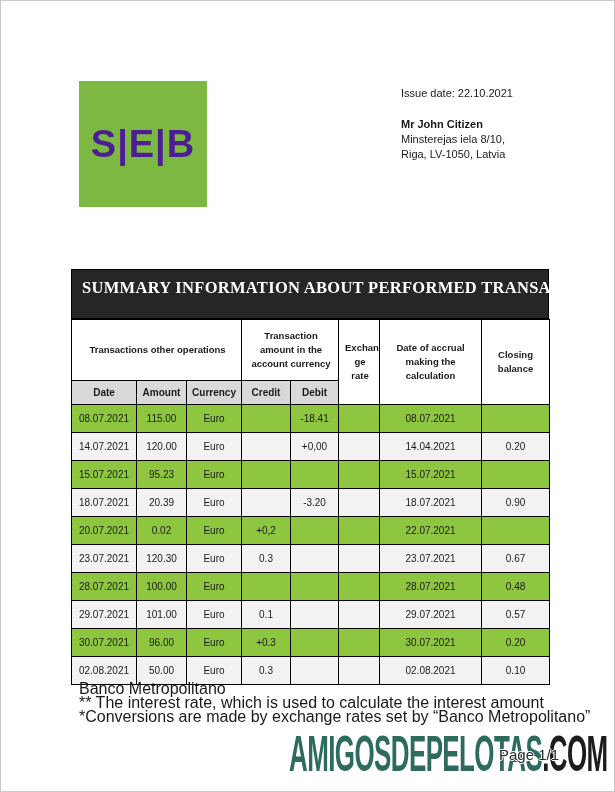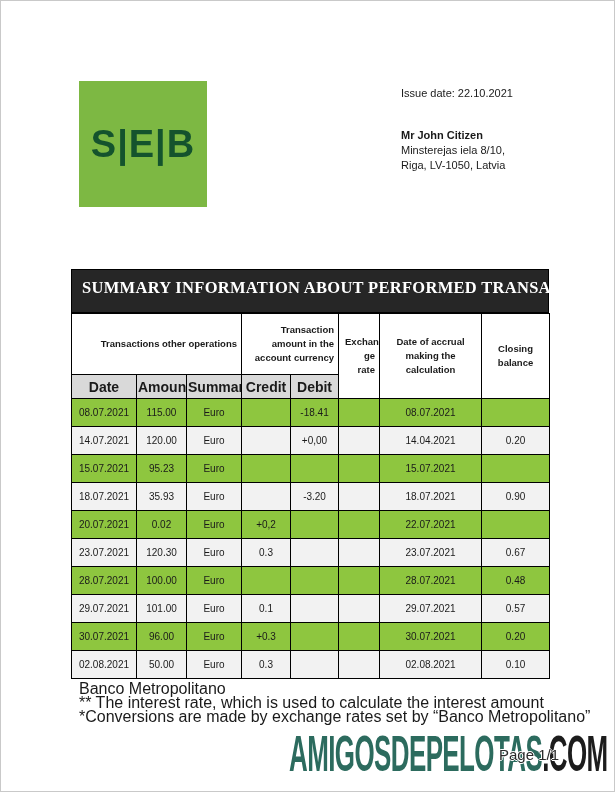--- a/index.html
+++ b/index.html
@@ -7,42 +7,42 @@
     position:relative;width:613px;height:790px;background:#fff;
     border:1px solid #c9c9c9;overflow:hidden;
     font-family:"Liberation Sans",sans-serif;color:#1a1a1a;
   }
   
   .logo{
     position:absolute;left:78px;top:80px;width:128px;height:126px;
     background:var(--brand-green,#7db843);
     display:flex;align-items:center;justify-content:center;
   }
-  .logo-text{color:#14532d;font-weight:bold;font-size:38px;letter-spacing:1px;}
+  .logo-text{color:#4c1d95;font-weight:bold;font-size:38px;letter-spacing:1px;}
   .issue-block{position:absolute;left:400px;top:85px;font-size:11px;line-height:15px;}
-  .issue-date{margin-bottom:27px;}
+  .issue-date{margin-bottom:16px;}
   .recipient-name{font-weight:bold;}
   
   .table-wrap{position:absolute;left:70px;top:268px;width:478px;}
   .table-title{
-    box-sizing:border-box;height:44px;line-height:36px;
+    box-sizing:border-box;height:50px;line-height:36px;
     background:var(--header-bar,#262626);border:1px solid #000;
     color:#fff;font-family:"Liberation Serif",serif;font-weight:bold;
     font-size:16.5px;letter-spacing:.3px;padding-left:10px;white-space:nowrap;
   }
   table.tx{border-collapse:collapse;table-layout:fixed;width:478px;border:1px solid #000;}
   table.tx th,table.tx td{border:1px solid #000;vertical-align:middle;overflow:hidden;}
   .group-row th{
     height:56px;background:#fff;font-size:9.5px;font-weight:bold;
     text-align:center;line-height:1.5;padding:2px 4px;
   }
-  .group-row th.al{text-align:right;padding-left:6px;}
+  .group-row th.al{text-align:center;padding-left:6px;}
   .sub-row th{
     height:21px;background:var(--subheader-gray,#d9d9d9);
-    font-size:14px;font-weight:bold;text-align:center;
+    font-size:10px;font-weight:bold;text-align:center;
   }
   tbody.rows td{
     height:25px;background:var(--row-light,#f2f2f2);
     font-size:10px;text-align:center;
   }
   tbody.rows tr.green td{background:var(--row-green,#8ec63f);}
   
   .footer{position:absolute;left:78px;top:681px;font-size:16px;line-height:13.8px;z-index:1;}
   
   .watermark{
@@ -93,21 +93,21 @@
         <tr class="group-row">
           <th colspan="3" class="al">Transactions other operations</th>
           <th colspan="2" class="al">Transaction amount in the account currency</th>
           <th rowspan="2" class="al">Exchan ge rate</th>
           <th rowspan="2">Date of accrual making the calculation</th>
           <th rowspan="2">Closing balance</th>
         </tr>
         <tr class="sub-row">
           <th>Date</th>
           <th>Amount</th>
-          <th>Summary</th>
+          <th>Currency</th>
           <th>Credit</th>
           <th>Debit</th>
         </tr>
       </thead>
       <tbody class="rows" id="rows">
           <tr class="green">
             <td>08.07.2021</td>
             <td>115.00</td>
             <td>Euro</td>
             <td></td>
@@ -131,21 +131,21 @@
             <td>95.23</td>
             <td>Euro</td>
             <td></td>
             <td></td>
             <td></td>
             <td>15.07.2021</td>
             <td></td>
           </tr>
           <tr>
             <td>18.07.2021</td>
-            <td>35.93</td>
+            <td>20.39</td>
             <td>Euro</td>
             <td></td>
             <td>-3.20</td>
             <td></td>
             <td>18.07.2021</td>
             <td>0.90</td>
           </tr>
           <tr class="green">
             <td>20.07.2021</td>
             <td>0.02</td>

